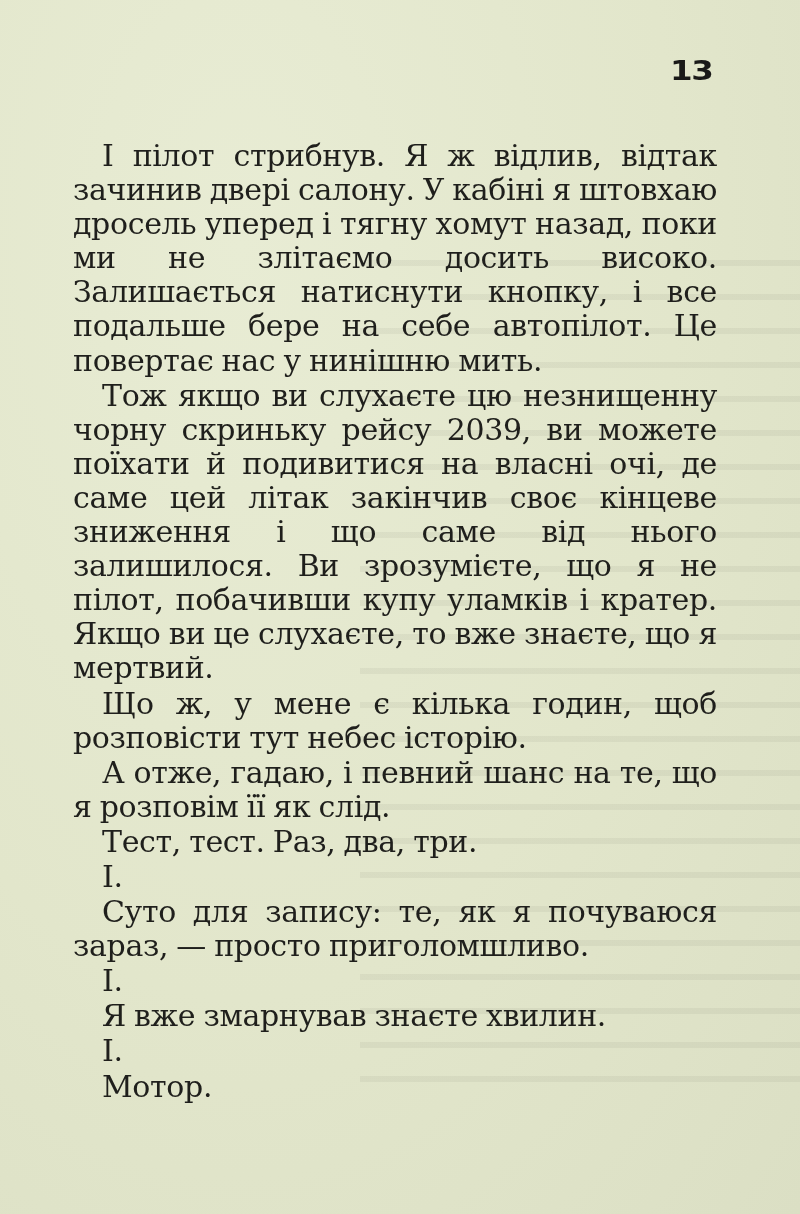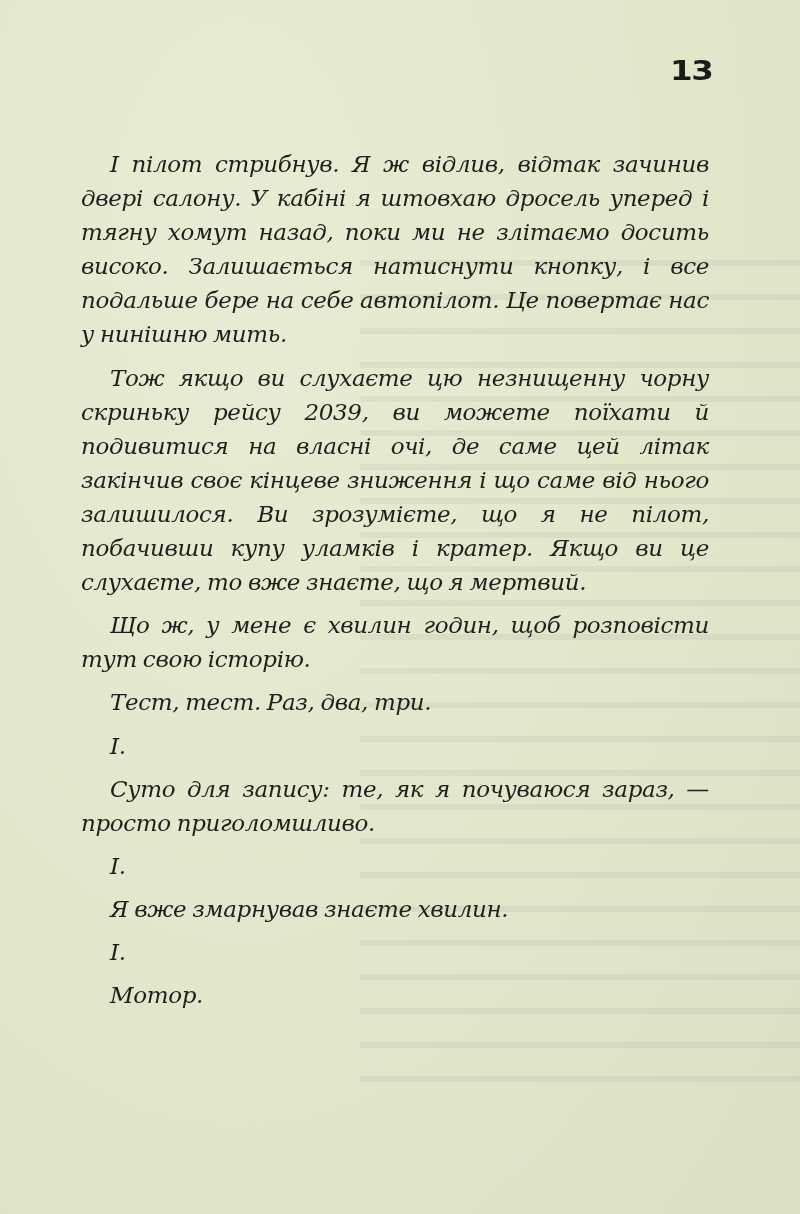--- a/index.html
+++ b/index.html
@@ -35,29 +35,28 @@
       transform: scaleX(1.25);
       transform-origin: left top;
     }
     .text-block {
       position: absolute;
       left: 72px;
       top: 138px;
       width: 646px;
     }
     .para {
-      margin: 9px;
-      font-size: 23px;
+      margin: 1px;
+      font-size: 30px;
       line-height: 34.1px;
       text-indent: 29px;
       text-align: justify;
       text-align-last: left;
       word-spacing: -1px;
       letter-spacing: -0.35px;
-      font-style: italic;
     }
     .ghost {
       position: absolute;
       left: 360px;
       top: 240px;
       width: 440px;
       height: 860px;
       opacity: 0.06;
       pointer-events: none;
       background: repeating-linear-gradient(
@@ -75,21 +74,22 @@
 <body>
 
 <div class="page">
   <div class="ghost"></div>
 
   <div class="page-number">13</div>
 
   <div class="text-block">
     <p class="para">І пілот стрибнув. Я ж відлив, відтак зачинив двері салону. У кабіні я штовхаю дросель уперед і тягну хомут назад, поки ми не злітаємо досить високо. Залишається натиснути кнопку, і все подальше бере на себе автопілот. Це повертає нас у нинішню мить.</p>
     <p class="para">Тож якщо ви слухаєте цю незнищенну чорну скринь­ку рейсу 2039, ви можете поїхати й подивитися на власні очі, де саме цей літак закінчив своє кінцеве зниження і що саме від нього залишилося. Ви зрозумієте, що я не пілот, побачивши купу уламків і кратер. Якщо ви це слухаєте, то вже знаєте, що я мертвий.</p>
-    <p class="para">Що ж, у мене є хвилин годин, щоб розповісти тут свою історію.</p>
+    <p class="para">Що ж, у мене є кілька годин, щоб розповісти тут небес історію.</p>
+    <p class="para">А отже, гадаю, і певний шанс на те, що я розповім її як слід.</p>
     <p class="para">Тест, тест. Раз, два, три.</p>
     <p class="para">І.</p>
     <p class="para">Суто для запису: те, як я почуваюся зараз, — просто приголомшливо.</p>
     <p class="para">І.</p>
     <p class="para">Я вже змарнував знаєте хвилин.</p>
     <p class="para">І.</p>
     <p class="para">Мотор.</p>
   </div>
 </div>
 

